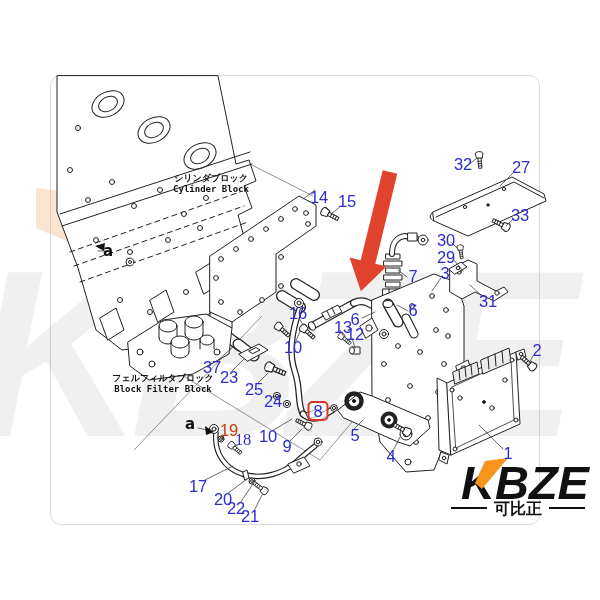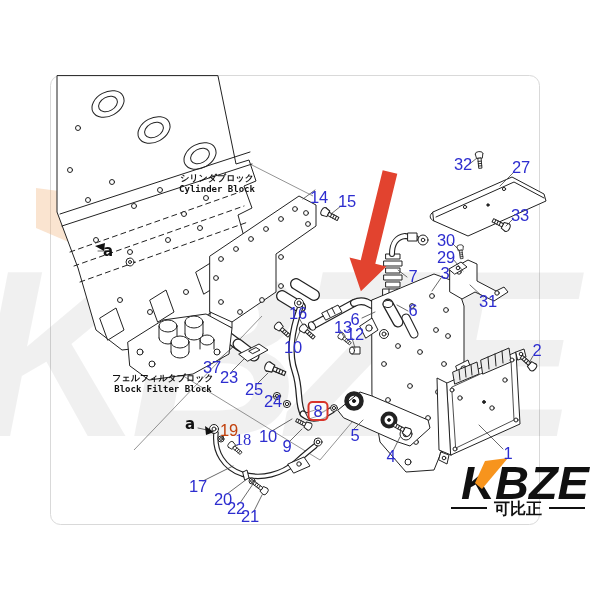--- a/index.html
+++ b/index.html
@@ -320,21 +320,21 @@
   <g>
     <text x="461" y="499" font-family="Liberation Sans, sans-serif" font-size="47" font-weight="bold" font-style="italic" fill="#101010">KBZE</text>
     <polygon points="485,461 508,458 482,489 475,483" fill="#f7941d"></polygon>
     <line x1="451" y1="508" x2="487" y2="508" stroke="#101010" stroke-width="2"></line>
     <line x1="549" y1="508" x2="585" y2="508" stroke="#101010" stroke-width="2"></line>
     <text x="518" y="514" text-anchor="middle" font-family="DejaVu Sans, sans-serif" font-size="16" font-weight="bold" fill="#101010">可比正</text>
   </g>
 </svg>
 
 <div class="labels">
-  <div class="blocklabel" style="left:217px;top:173px">
+  <div class="blocklabel" style="left:211px;top:173px">
     <span style="display:block">シリンダブロック</span>
     <span style="display:block">Cylinder Block</span>
   </div>
   <div class="blocklabel" style="left:163px;top:373px">
     <span style="display:block">フェルフィルタブロック</span>
     <span style="display:block">Block Filter Block</span>
   </div>
   <div>
         <div class="callout" style="left: 508px; top: 453px; color: rgb(45, 45, 207);">1</div>
         <div class="callout" style="left: 537px; top: 350px; color: rgb(45, 45, 207);">2</div>

